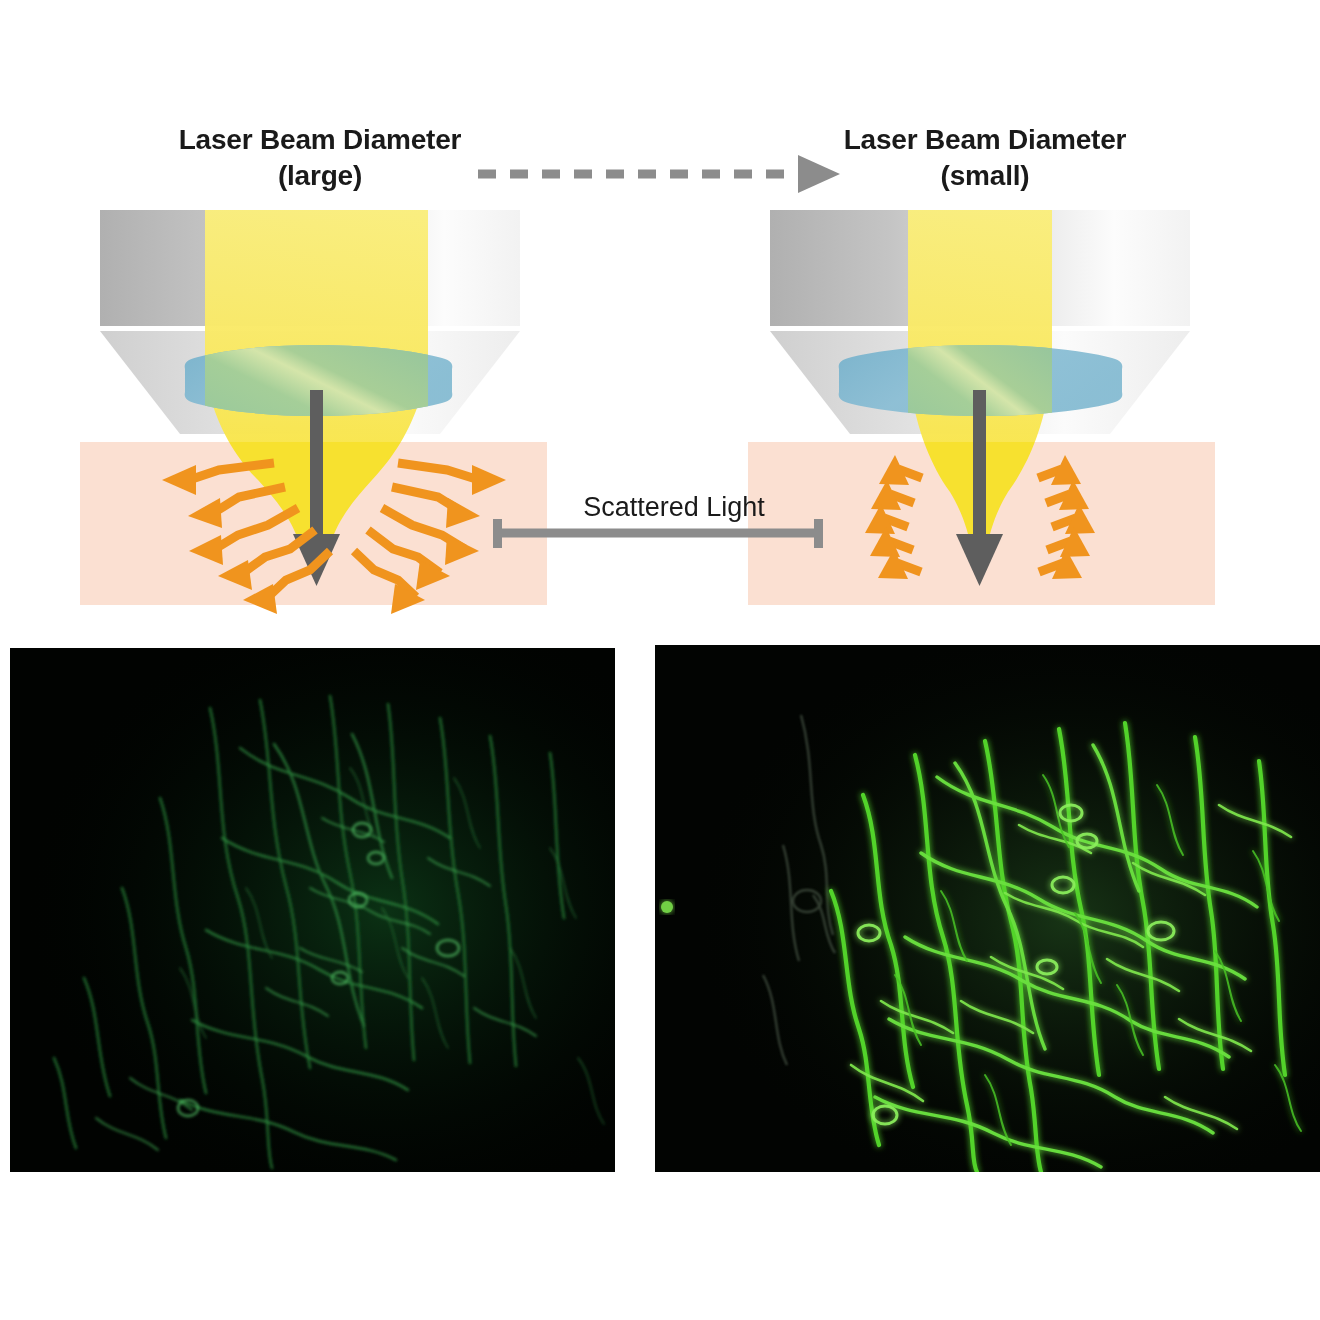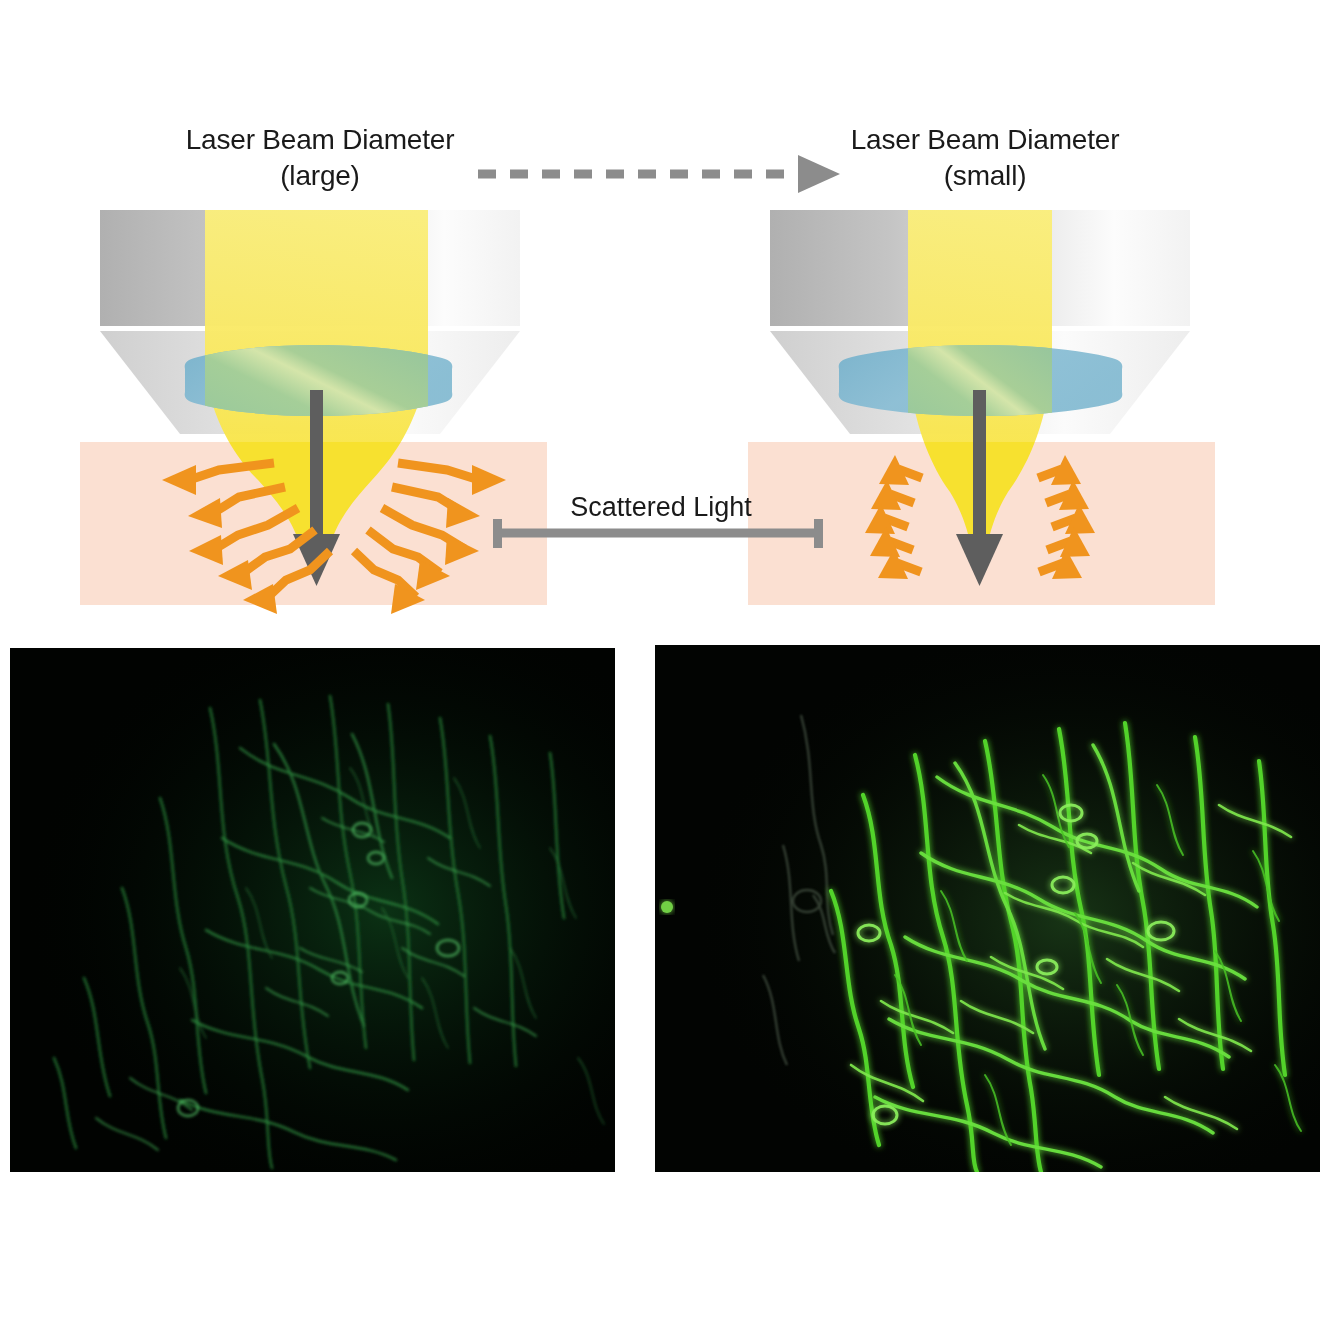--- a/index.html
+++ b/index.html
@@ -6,37 +6,37 @@
   body{
     width:1320px;height:1320px;
     background:#ffffff;
     font-family:"Liberation Sans", sans-serif;
     overflow:hidden;
   }
   #root{position:relative;width:1320px;height:1320px;}
   .panel-title{
     position:absolute;
     text-align:center;
-    font-weight:normal;
+    font-weight:bold;
     font-size:28px;
     line-height:1.28;
     color:#1a1a1a;
     letter-spacing:-0.2px;
     white-space:pre-line;
   }
   #title-left{left:110px;top:122px;width:420px;}
   #title-right{left:775px;top:122px;width:420px;}
   .scatter-label{
     position:absolute;
     font-size:27px;
     color:#1a1a1a;
     text-align:center;
     white-space:nowrap;
   }
-  #scatter-text{left:511px;top:492px;width:300px;}
+  #scatter-text{left:524px;top:492px;width:300px;}
   svg.layer{position:absolute;left:0;top:0;width:1320px;height:1320px;}
   .micro{
     position:absolute;
     background:#000;
     overflow:hidden;
   }
   #micro-left{left:10px;top:648px;width:605px;height:524px;}
   #micro-right{left:655px;top:645px;width:665px;height:527px;}
 </style>
 </head>

